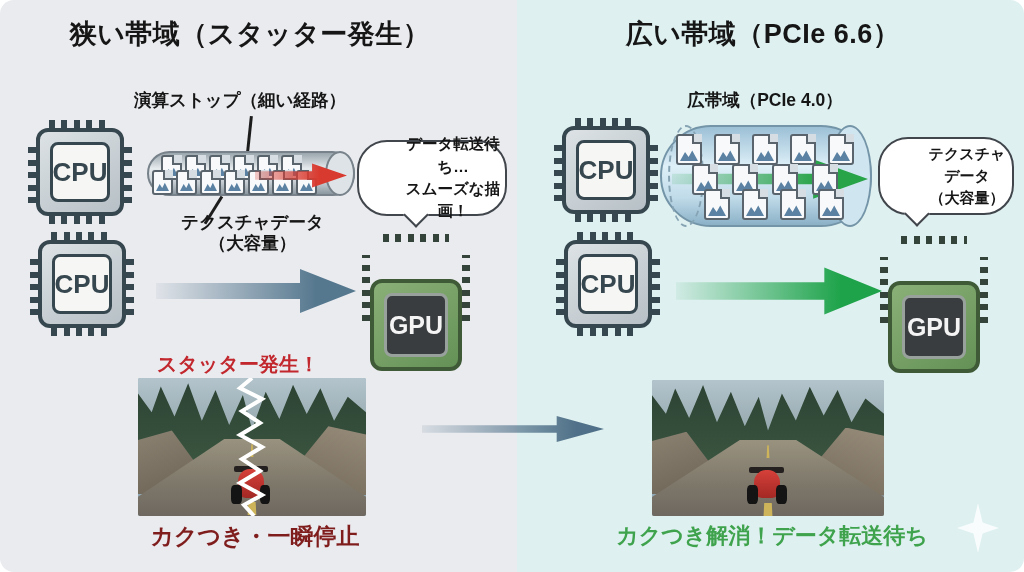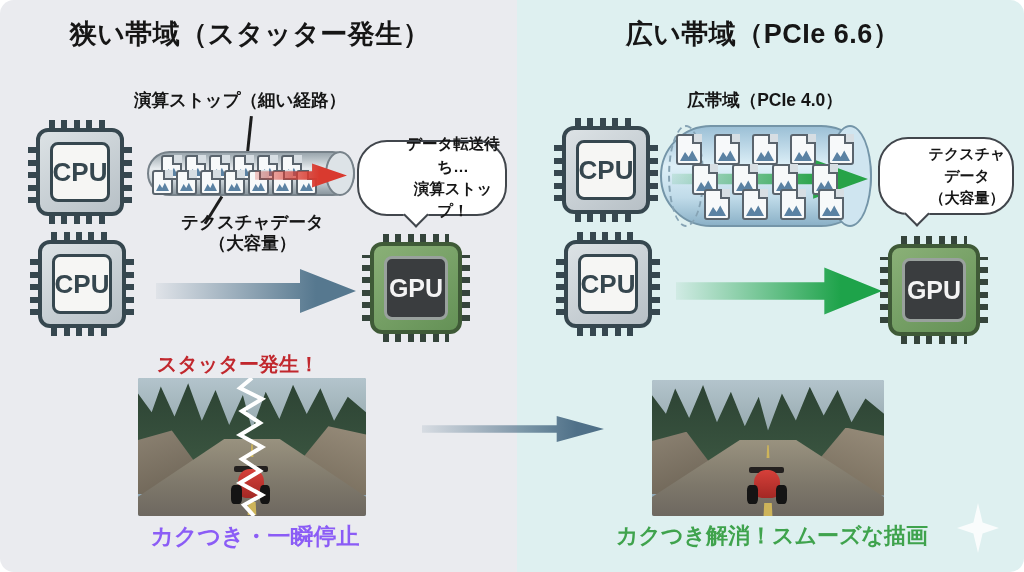--- a/index.html
+++ b/index.html
@@ -17,21 +17,21 @@
   .chip{position:absolute;}
   .chip .pins{position:absolute;}
   .pins-t{left:13px;right:13px;top:-8px;height:8px;background:repeating-linear-gradient(90deg,#36474f 0 6px,transparent 6px 12.5px);}
   .pins-b{left:13px;right:13px;bottom:-8px;height:8px;background:repeating-linear-gradient(90deg,#36474f 0 6px,transparent 6px 12.5px);}
   .pins-l{top:13px;bottom:13px;left:-8px;width:8px;background:repeating-linear-gradient(0deg,#36474f 0 6px,transparent 6px 12.5px);}
   .pins-r{top:13px;bottom:13px;right:-8px;width:8px;background:repeating-linear-gradient(0deg,#36474f 0 6px,transparent 6px 12.5px);}
   .chip-body{position:relative;width:100%;height:100%;border-radius:12px;border:4px solid #36474f;
              background:linear-gradient(145deg,#dce2e5,#b7c0c6);box-sizing:border-box;}
   .chip-core{position:absolute;inset:10px;border:3px solid #36474f;border-radius:8px;background:#f6f6f4;
              display:flex;align-items:center;justify-content:center;font-weight:800;font-size:26px;color:#36474f;}
-  .chip.gpu .chip-body{border-color:#3f5a37;background:linear-gradient(145deg,#8ab077,#649156);}
+  .chip.gpu .chip-body{border-color:#3f5a37;background:linear-gradient(145deg,#8ab077,#649156);margin-top:37px;}
   .chip.gpu .chip-core{border-color:#99a19d;background:#3a3d3f;color:#f4f4f4;font-size:25px;}
   .chip.gpu .pins-t,.chip.gpu .pins-b{background:repeating-linear-gradient(90deg,#35443b 0 6px,transparent 6px 12.5px);}
   .chip.gpu .pins-l,.chip.gpu .pins-r{background:repeating-linear-gradient(0deg,#35443b 0 6px,transparent 6px 12.5px);}
 
   
   .pipe{position:absolute;box-sizing:border-box;}
   .pipe-left{background:linear-gradient(180deg,#9aa6ad,#e6ebee 38%,#ccd4d9 68%,#8c98a0);
              border:2px solid #77828a;border-radius:23px;}
   .pipe-right{background:linear-gradient(180deg,#9cc0d6,#def0f8 40%,#c0dbe9 72%,#8bb1c7);
               border:2px solid #7495a8;border-radius:52px;}
@@ -85,21 +85,21 @@
     background:repeating-linear-gradient(180deg,#cdb45a 0 13px,rgba(0,0,0,0) 13px 29px);}
   .scene .car{position:absolute;bottom:9%;left:41%;width:17%;height:27%;}
   .scene .car .wing{position:absolute;top:0;left:6%;right:6%;height:16%;background:#23201f;border-radius:2px;}
   .scene .car .body{position:absolute;left:17%;right:17%;top:8%;bottom:16%;
     background:linear-gradient(180deg,#d6403a,#a32824);border-radius:45% 45% 30% 30%;}
   .scene .car .wheel{position:absolute;bottom:0;width:27%;height:50%;background:#141414;border-radius:28%;}
   .scene .car .wheel.l{left:0;} .scene .car .wheel.r{right:0;}
   .zigzag{position:absolute;top:0;left:calc(50% - 18px);height:100%;z-index:6;}
 
   .alert-red{font-size:20px;font-weight:800;color:#c1272d;}
-  .caption-dark{font-size:23px;font-weight:800;color:#8b5cf6;}
+  .caption-dark{font-size:23px;font-weight:800;color:#7f1d1d;}
   .caption-green{font-size:22px;font-weight:800;color:#3fa34d;}
   .center-caption{font-size:19px;font-weight:800;color:#141414;}
   .sparkle{position:absolute;background:rgba(255,255,255,.8);
            clip-path:polygon(50% 0,61% 39%,100% 50%,61% 61%,50% 100%,39% 61%,0 50%,39% 39%);}
 </style>
 </head>
 <body>
 
 <div class="canvas">
   <div class="bg-left"></div>
@@ -180,21 +180,21 @@
   </div>
 
   <div class="pointer" style="left:212px;top:194px;height:32px;transform:rotate(32deg);"></div>
   <div class="abs ctr" style="left:145px;top:212px;width:215px;font-size:17.5px;font-weight:700;line-height:1.2;">
     <span class="bline">テクスチャデータ</span>
     <span class="bline">（大容量）</span>
   </div>
 
   <div class="bubble" style="left:357px;top:140px;width:150px;height:76px;font-size:15.5px;">
     <span class="bline">データ転送待ち…</span>
-    <span class="bline">演算ストップ！</span>
+    <span class="bline">スムーズな描画！</span>
     <span class="tail tail-down" style="left:48px;"></span>
   </div>
 
   <div class="chip cpu" style="left:38px;top:240px;width:88px;height:88px;">
     <div class="pins pins-t"></div>
     <div class="pins pins-b"></div>
     <div class="pins pins-l"></div>
     <div class="pins pins-r"></div>
     <div class="chip-body">
       <div class="chip-core">CPU</div>
@@ -348,16 +348,16 @@
     <div class="road"></div>
     <div class="centerline"></div>
     <div class="car">
       <div class="wing"></div>
         <div class="body"></div>
         <div class="wheel l"></div>
         <div class="wheel r"></div>
     </div>
   </div>
 
-  <div class="abs ctr caption-green" style="left:592px;top:521px;width:360px;">カクつき解消！スムーズな描画</div>
+  <div class="abs ctr caption-green" style="left:592px;top:521px;width:360px;">カクつき解消！データ転送待ち</div>
 
   <div class="sparkle" style="left:957px;top:503px;width:42px;height:50px;"></div>
 </div>
 
 </body></html>

